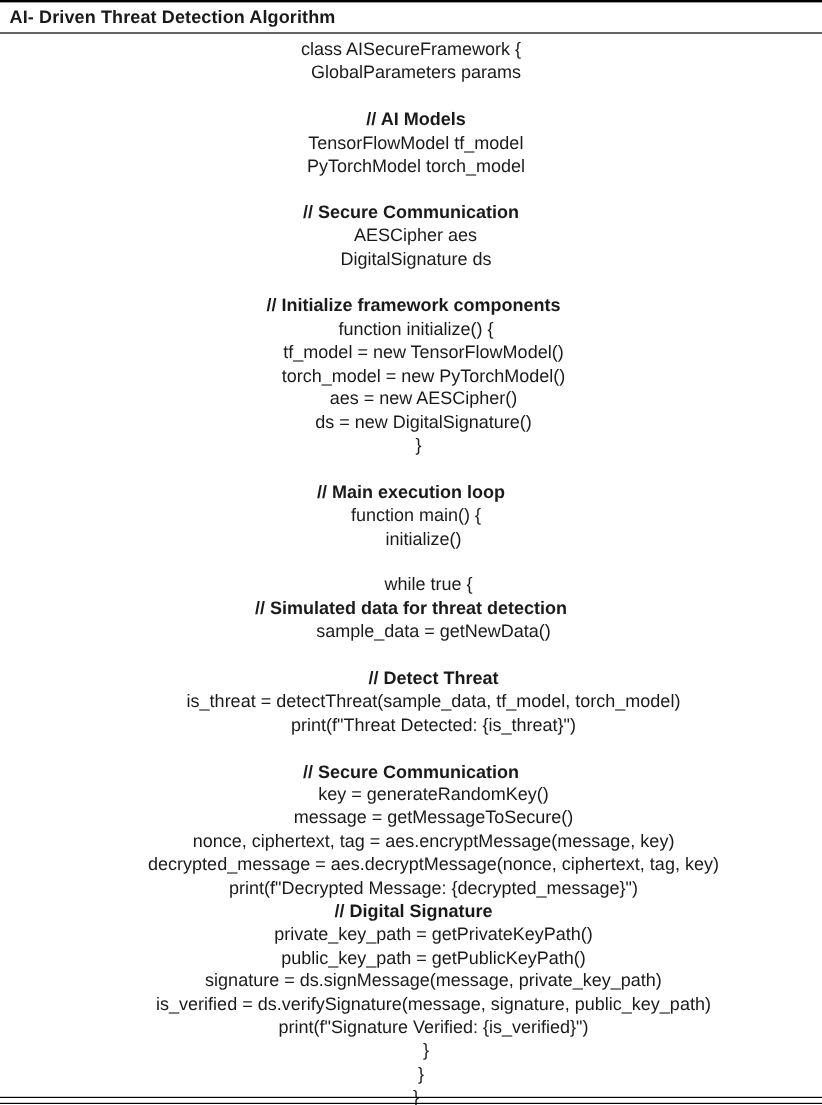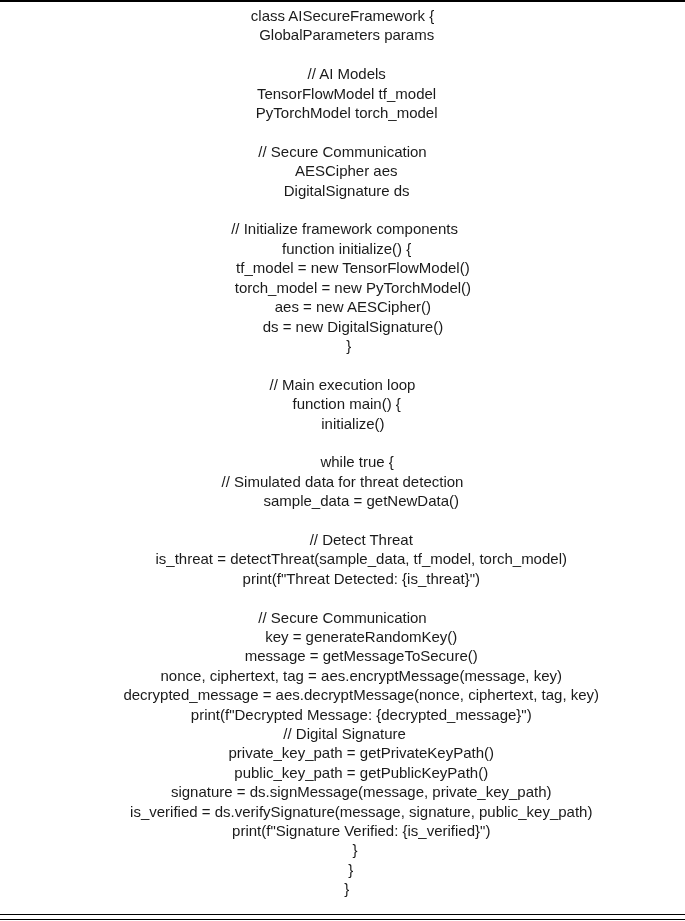--- a/index.html
+++ b/index.html
@@ -29,40 +29,41 @@
     padding: 4px 8px 0 8px;
     font-size: 15px;
     line-height: 19.4px;
     white-space: pre;
   }
   .line {
     min-height: 19.4px;
     text-align: center;
   }
   .line.bold {
-    font-weight: normal;
+    font-weight: bold;
   }
   .bottom-rules {
     position: absolute;
     left: 0;
     right: 0;
     bottom: 0;
   }
   .bottom-rules .rule {
     border-top: 1.6px solid #000000;
     margin-bottom: 4px;
   }
   .bottom-rules .rule:last-child {
     margin-bottom: 1px;
   }
 </style>
 </head>
 <body>
 
 <div class="figure">
+  <div class="title">AI- Driven Threat Detection Algorithm</div>
 
   <div class="code"><div class="line">class AISecureFramework {</div><div class="line">  GlobalParameters params</div><div class="line">&nbsp;</div><div class="line bold">  // AI Models</div><div class="line">  TensorFlowModel tf_model</div><div class="line">  PyTorchModel torch_model</div><div class="line">&nbsp;</div><div class="line bold">// Secure Communication</div><div class="line">  AESCipher aes</div><div class="line">  DigitalSignature ds</div><div class="line">&nbsp;</div><div class="line bold"> // Initialize framework components</div><div class="line">  function initialize() {</div><div class="line">     tf_model = new TensorFlowModel()</div><div class="line">     torch_model = new PyTorchModel()</div><div class="line">     aes = new AESCipher()</div><div class="line">     ds = new DigitalSignature()</div><div class="line">   }</div><div class="line">&nbsp;</div><div class="line bold">// Main execution loop</div><div class="line">  function main() {</div><div class="line">     initialize()</div><div class="line">&nbsp;</div><div class="line">       while true {</div><div class="line bold">// Simulated data for threat detection</div><div class="line">         sample_data = getNewData()</div><div class="line">&nbsp;</div><div class="line bold">         // Detect Threat</div><div class="line">         is_threat = detectThreat(sample_data, tf_model, torch_model)</div><div class="line">         print(f"Threat Detected: {is_threat}")</div><div class="line">&nbsp;</div><div class="line bold">// Secure Communication</div><div class="line">         key = generateRandomKey()</div><div class="line">         message = getMessageToSecure()</div><div class="line">         nonce, ciphertext, tag = aes.encryptMessage(message, key)</div><div class="line">         decrypted_message = aes.decryptMessage(nonce, ciphertext, tag, key)</div><div class="line">         print(f"Decrypted Message: {decrypted_message}")</div><div class="line bold"> // Digital Signature</div><div class="line">         private_key_path = getPrivateKeyPath()</div><div class="line">         public_key_path = getPublicKeyPath()</div><div class="line">         signature = ds.signMessage(message, private_key_path)</div><div class="line">         is_verified = ds.verifySignature(message, signature, public_key_path)</div><div class="line">         print(f"Signature Verified: {is_verified}")</div><div class="line">      }</div><div class="line">    }</div><div class="line">  }</div></div>
 
   <div class="bottom-rules">
     <div class="rule"></div>
     <div class="rule"></div>
   </div>
 </div>
 
 </body></html>

